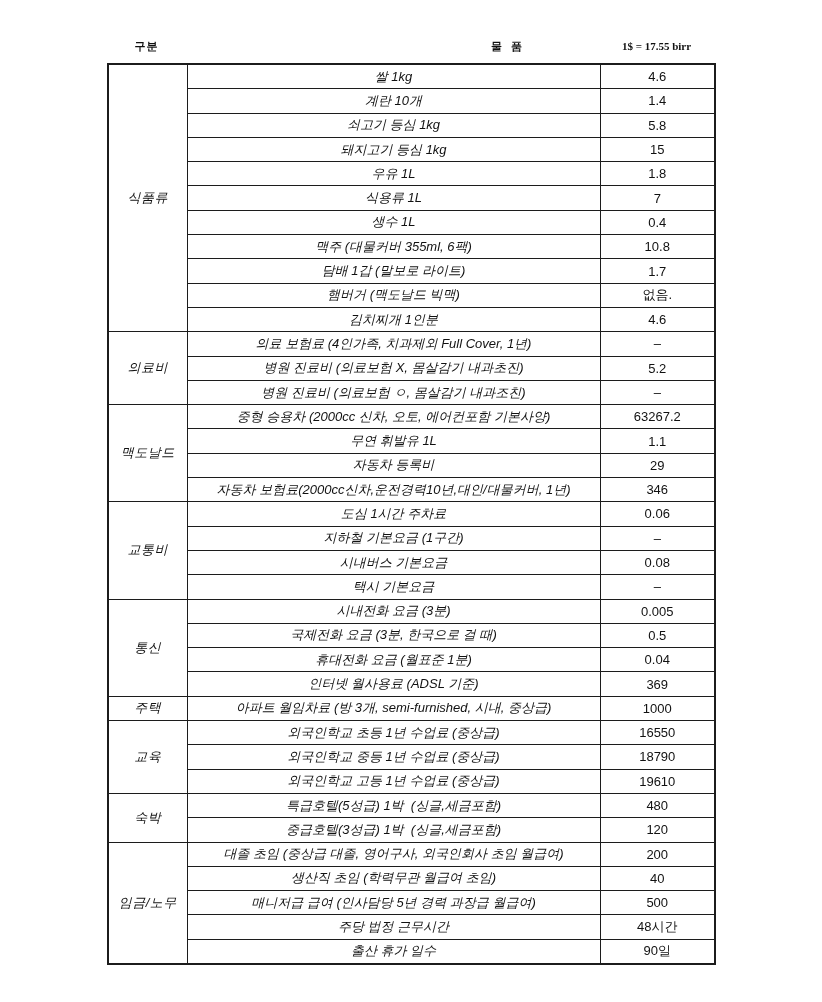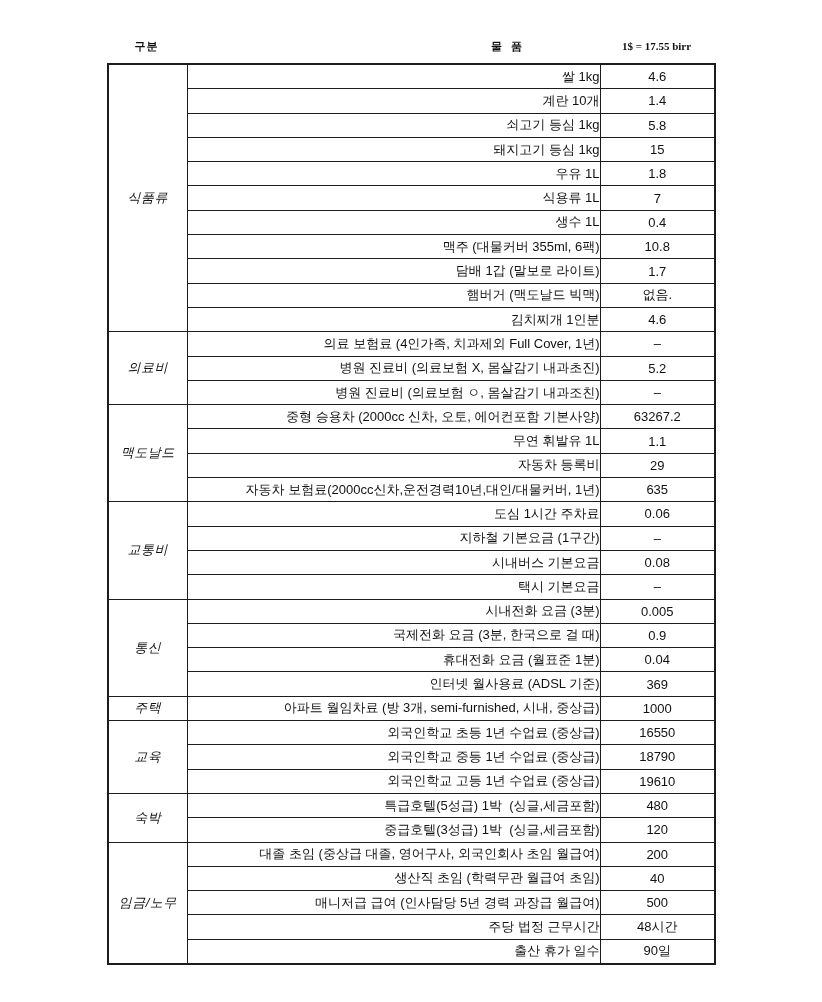--- a/index.html
+++ b/index.html
@@ -45,23 +45,24 @@
     overflow: hidden;
   }
   td.cat {
     text-align: center;
     font-size: 13.5px;
     letter-spacing: 0.5px;
     white-space: pre;
     font-style: italic;
   }
   td.item {
-    text-align: right;
+    text-align: center;
     padding-left: 9px;
     white-space: pre;
+    font-style: italic;
   }
   td.val {
     text-align: center;
     white-space: pre;
   }
 </style>
 </head>
 <body style="color: rgb(17, 17, 17); background: rgb(255, 255, 255);">
 
 <div class="page">
@@ -145,21 +146,21 @@
         <tr>
           <td class="item">무연 휘발유 1L</td>
           <td class="val">1.1</td>
         </tr>
         <tr>
           <td class="item">자동차 등록비</td>
           <td class="val">29</td>
         </tr>
         <tr>
           <td class="item">자동차 보험료(2000cc신차,운전경력10년,대인/대물커버, 1년)</td>
-          <td class="val">635</td>
+          <td class="val">346</td>
         </tr>
         <tr>
           <td class="cat" rowspan="4">교통비</td>
           <td class="item">도심 1시간 주차료</td>
           <td class="val">0.06</td>
         </tr>
         <tr>
           <td class="item">지하철 기본요금 (1구간)</td>
           <td class="val">–</td>
         </tr>
@@ -171,21 +172,21 @@
           <td class="item">택시 기본요금</td>
           <td class="val">–</td>
         </tr>
         <tr>
           <td class="cat" rowspan="4">통신</td>
           <td class="item">시내전화 요금 (3분)</td>
           <td class="val">0.005</td>
         </tr>
         <tr>
           <td class="item">국제전화 요금 (3분, 한국으로 걸 때)</td>
-          <td class="val">0.9</td>
+          <td class="val">0.5</td>
         </tr>
         <tr>
           <td class="item">휴대전화 요금 (월표준 1분)</td>
           <td class="val">0.04</td>
         </tr>
         <tr>
           <td class="item">인터넷 월사용료 (ADSL 기준)</td>
           <td class="val">369</td>
         </tr>
         <tr>

